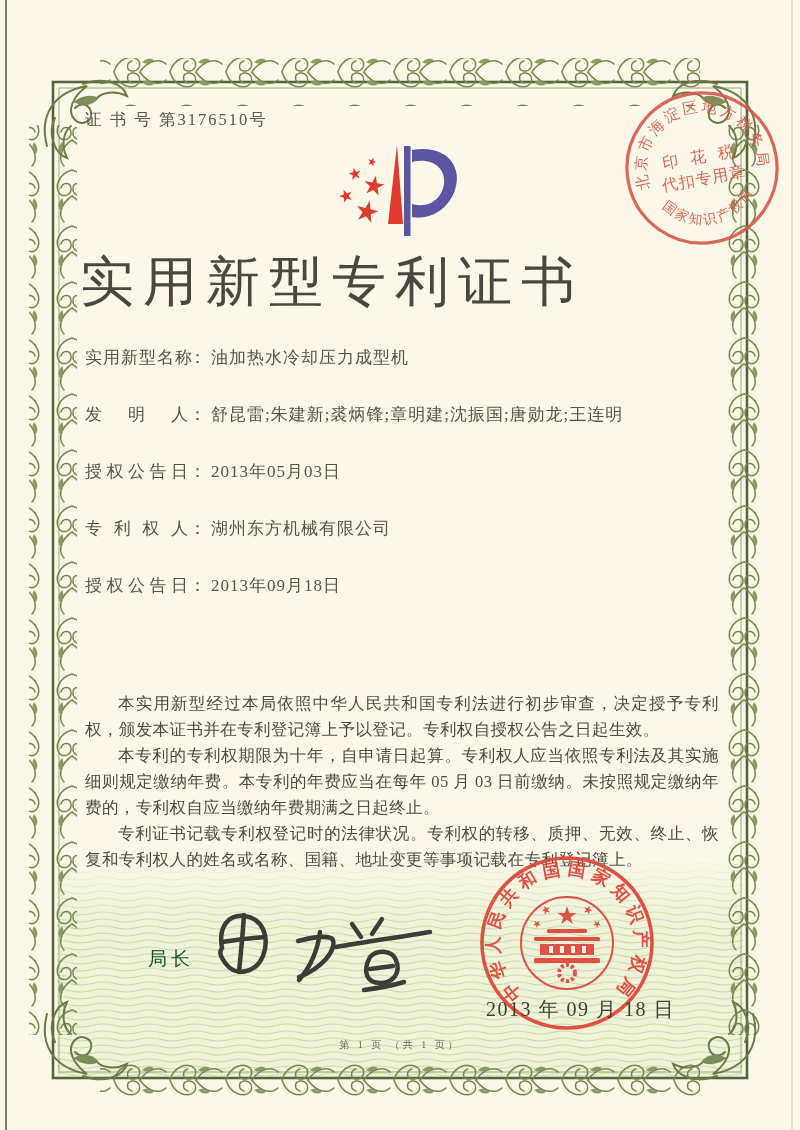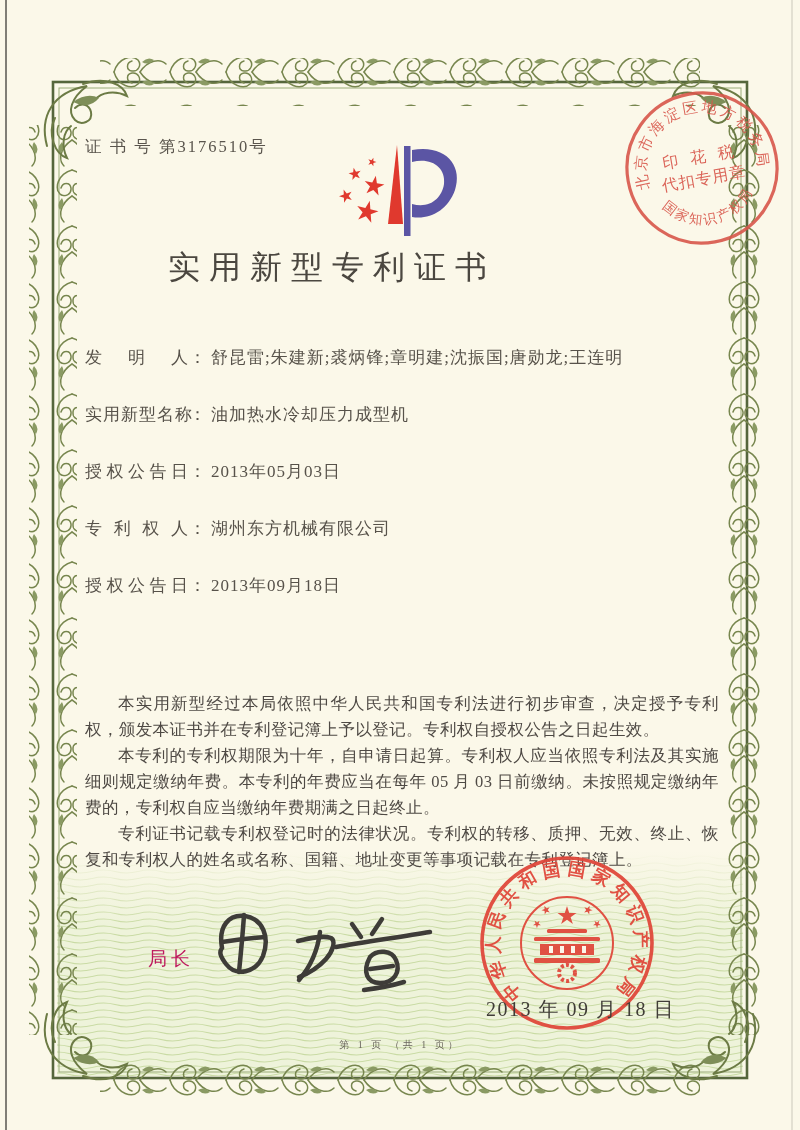--- a/index.html
+++ b/index.html
@@ -9,37 +9,37 @@
     font-family:"Liberation Serif","DejaVu Serif",serif;
     color:#4e4a43;
   }
   .abs{position:absolute;}
   
   .scan-left{left:5px;top:0;width:2px;height:1130px;background:#57564f;opacity:.75;}
   .scan-right{right:7px;top:0;width:2px;height:1130px;background:#9a9890;opacity:.25;}
   
   #frame-svg{left:0;top:0;z-index:0;}
   
-  .cert-no{left:85px;top:136px;font-size:16.5px;letter-spacing:2px;color:#5a554d;z-index:10;}
+  .cert-no{left:85px;top:109px;font-size:16.5px;letter-spacing:2px;color:#5a554d;z-index:10;}
   
   #logo-svg{left:330px;top:138px;z-index:10;}
   
-  .cert-title{left:0;top:246px;width:664px;text-align:center;font-size:32px;
+  .cert-title{left:0;top:246px;width:664px;text-align:center;font-size:54px;
     letter-spacing:9px;color:#4b4740;z-index:10;}
   
   .fields{left:85px;top:346px;width:640px;z-index:10;}
   .field-row{height:57px;font-size:17px;letter-spacing:1px;color:#57524a;white-space:nowrap;}
   .field-label{display:inline-block;width:104px;text-align:justify;text-align-last:justify;}
   .field-colon{display:inline-block;margin-right:4px;}
   
   .body-text{left:85px;top:668px;width:634px;z-index:10;font-size:16.5px;
     line-height:26px;color:#4e4944;text-align:justify;letter-spacing:.4px;margin-top:23px;}
   .body-text p{margin:0;text-indent:2em;}
   
-  .commissioner{left:148px;top:946px;font-size:19px;letter-spacing:4px;color:#be185d;z-index:15;}
+  .commissioner{left:148px;top:946px;font-size:19px;letter-spacing:4px;color:#14532d;z-index:15;}
   #sig-svg{left:195px;top:893px;z-index:15;}
   .sr-only{position:absolute;width:1px;height:1px;overflow:hidden;clip:rect(0 0 0 0);}
   
   #tax-stamp-svg{left:608px;top:78px;z-index:30;opacity:.9;}
   #sipo-seal-svg{left:468px;top:846px;z-index:30;opacity:.94;}
   .seal-date{left:486px;top:996px;font-size:20px;letter-spacing:1.5px;color:#403d37;z-index:40;}
   
   .page-footer{left:0;top:1038px;width:800px;text-align:center;font-size:10px;
     letter-spacing:3px;color:#6b675e;z-index:10;}
 </style>
@@ -144,24 +144,24 @@
     <rect x="404" y="146" width="6.5" height="90"></rect>
     <path d="M412,150 C446,144 463,166 455,190 C448,210 430,220 412,217 L412,204
              C430,209 442,198 444,184 C446,167 431,157 412,162 Z"></path>
   </g>
 </svg>
 
 <div class="abs cert-title">实用新型专利证书</div>
 
 <div class="abs fields">
   <div class="field-row">
+    <span class="field-label">实用新型名称</span><span class="field-colon">：</span><span>油加热水冷却压力成型机</span>
+  </div>
+  <div class="field-row">
     <span class="field-label">发明人</span><span class="field-colon">：</span><span>舒昆雷;朱建新;裘炳锋;章明建;沈振国;唐勋龙;王连明</span>
-  </div>
-  <div class="field-row">
-    <span class="field-label">实用新型名称</span><span class="field-colon">：</span><span>油加热水冷却压力成型机</span>
   </div>
   <div class="field-row">
     <span class="field-label">授权公告日</span><span class="field-colon">：</span><span>2013年05月03日</span>
   </div>
   <div class="field-row">
     <span class="field-label">专利权人</span><span class="field-colon">：</span><span>湖州东方机械有限公司</span>
   </div>
   <div class="field-row">
     <span class="field-label">授权公告日</span><span class="field-colon">：</span><span>2013年09月18日</span>
   </div>

